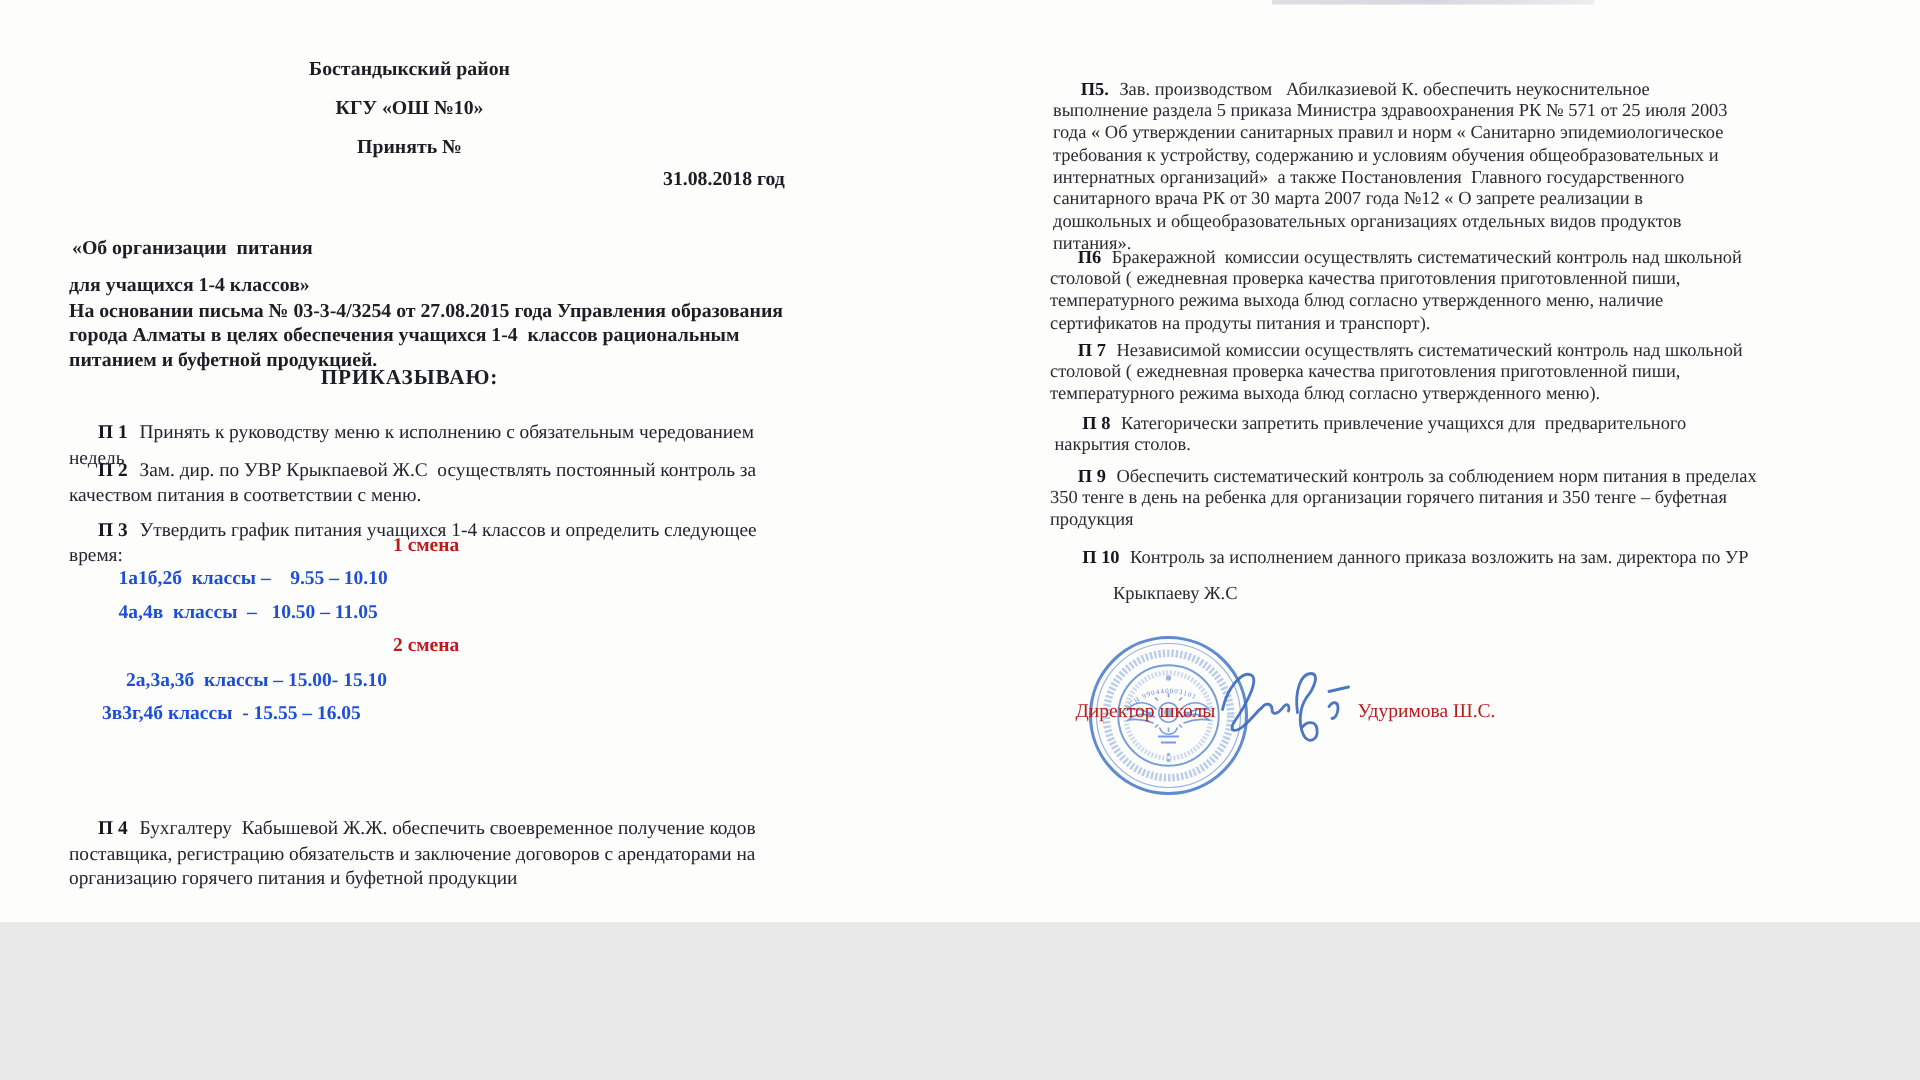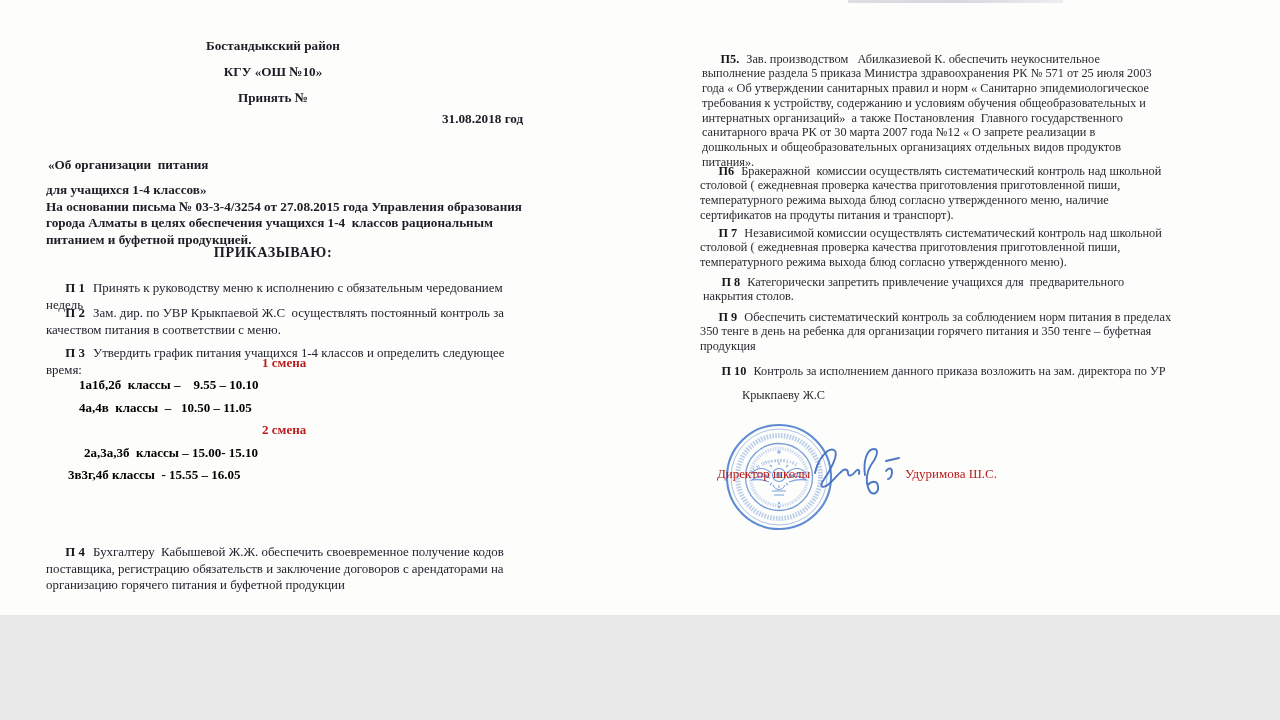--- a/index.html
+++ b/index.html
@@ -11,21 +11,21 @@
   }
   .abs{position:absolute;white-space:pre-wrap;}
   .c{position:absolute;left:33px;width:480px;text-align:center;white-space:pre-wrap;}
   .hdr{font-weight:700;font-size:13.2px;color:#1d1d26;}
   .big{font-size:14.2px;letter-spacing:0.6px;}
   .para{line-height:16.3px;}
   .item{margin:0;font-size:12.9px;line-height:16.3px;color:#232330;}
   .item .num{font-weight:700;margin-right:8px;color:#17171f;}
   .ritem{margin:0;font-size:12.3px;line-height:14.7px;color:#2a2a33;width:462px;}
   .ritem .num{font-weight:700;margin-right:7px;color:#17171f;}
-  .sched{font-weight:700;font-size:13px;color:#000000;}
+  .sched{font-weight:700;font-size:13px;color:#1d4ed8;}
   .shift{font-weight:700;font-size:13px;color:#b91c1c;}
   .sig-label{font-size:13px;color:#b91c1c;z-index:4;}
   .artifact-top{position:absolute;left:848px;top:0;width:215px;height:3px;
     background:linear-gradient(90deg,rgba(150,150,175,.30),rgba(170,165,190,.45),rgba(150,150,175,.15));}
   .artifact-bottom{position:absolute;left:0;top:713px;width:1280px;height:2px;
     background:linear-gradient(90deg,rgba(125,125,135,.40) 0%,rgba(125,125,135,.42) 35%,rgba(150,140,120,.28) 45%,rgba(160,148,120,.40) 70%,rgba(150,140,125,.30) 100%);}
   .stamp{position:absolute;left:723px;top:421px;z-index:2;}
   .signature{position:absolute;left:810px;top:441px;z-index:5;}
 </style>
 </head>

